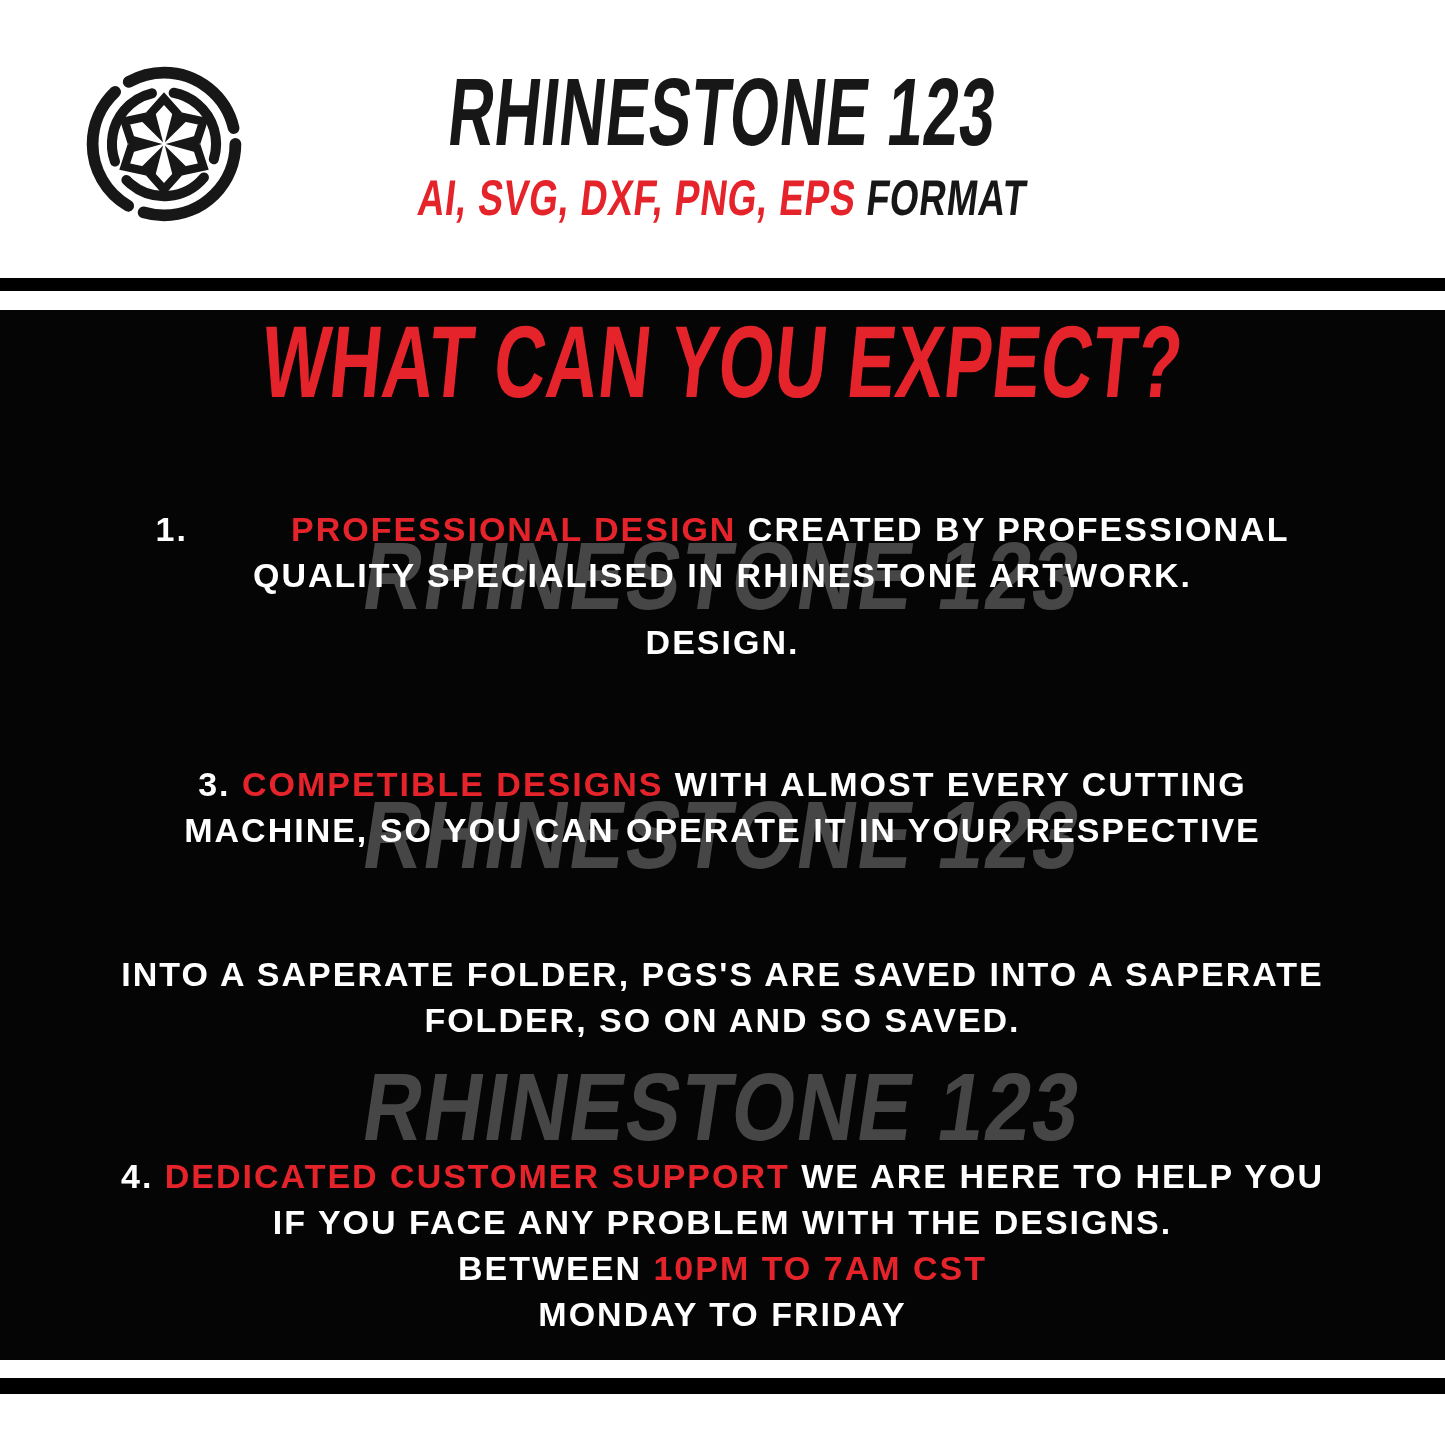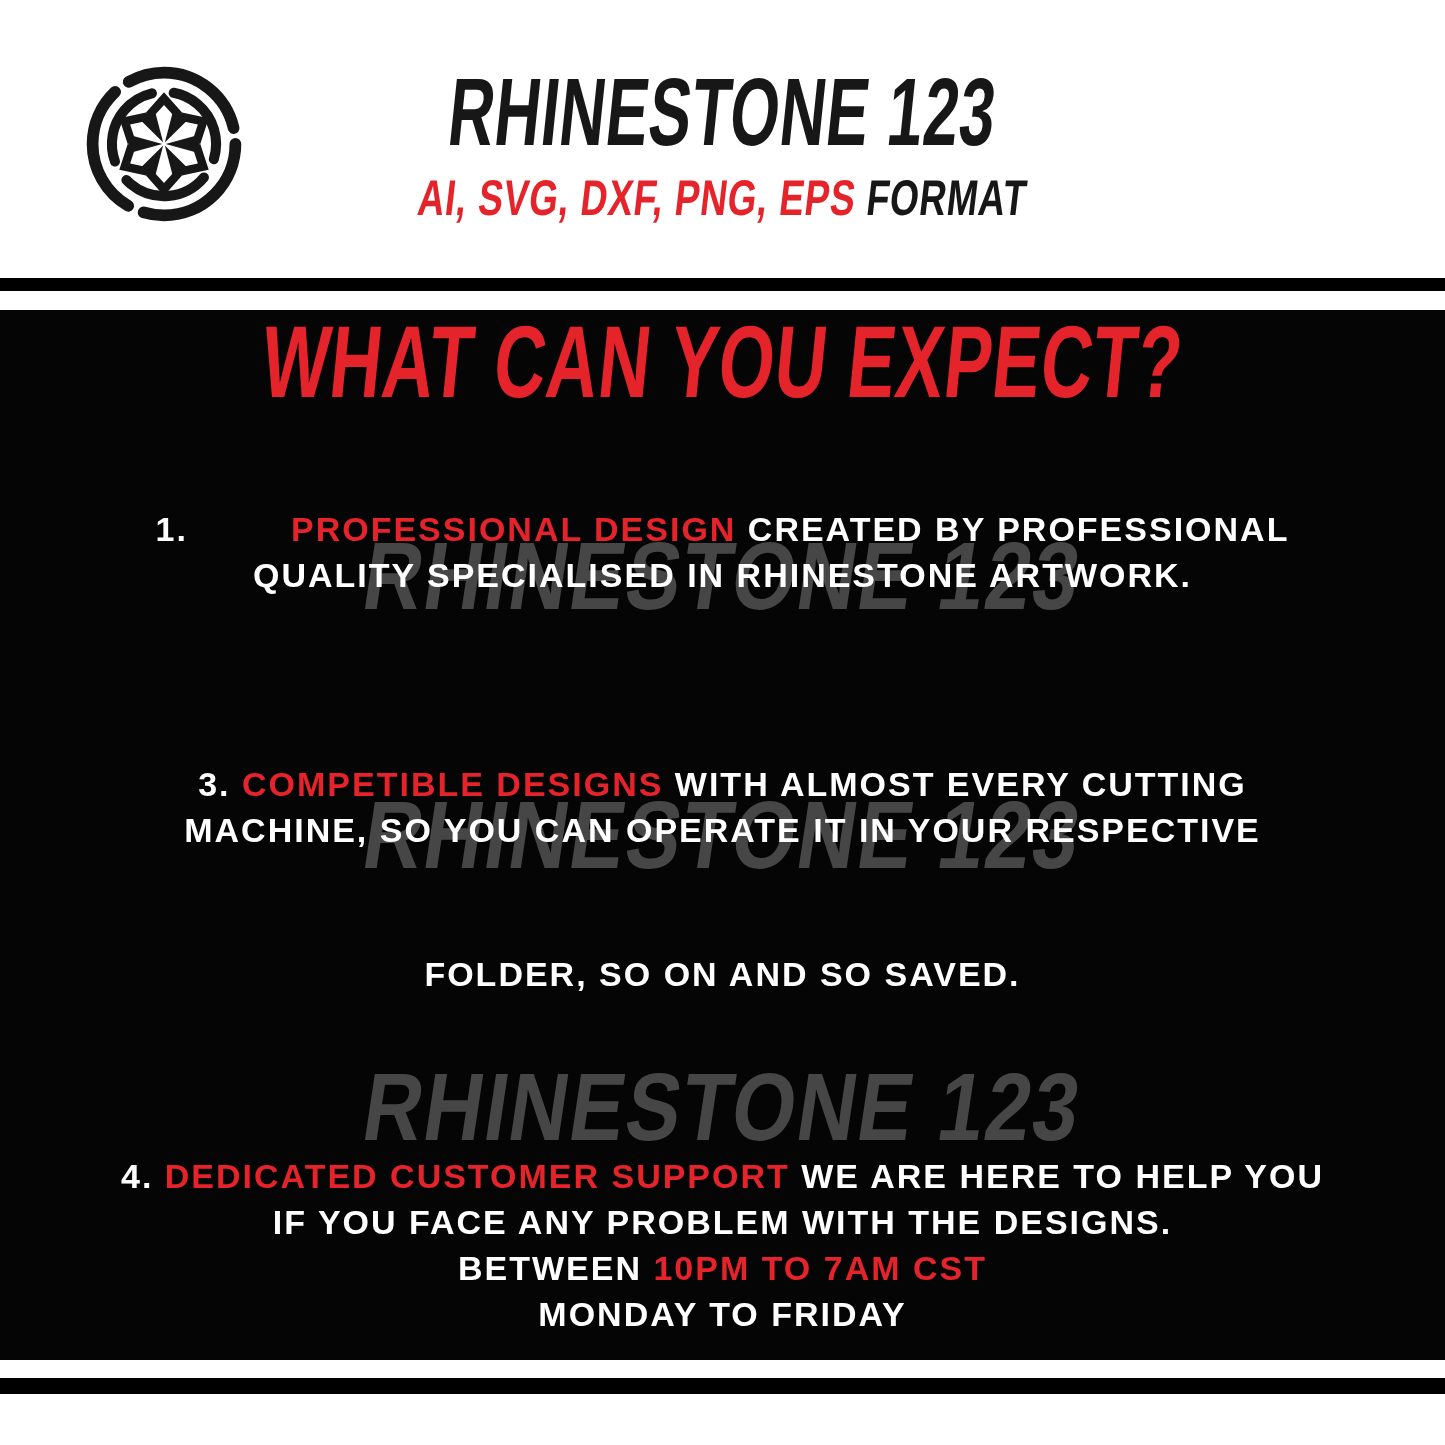--- a/index.html
+++ b/index.html
@@ -120,26 +120,28 @@
     <h2 class="panel-heading">WHAT CAN YOU EXPECT?</h2>
     <div class="watermark wm1">RHINESTONE 123</div>
     <div class="watermark wm2">RHINESTONE 123</div>
     <div class="watermark wm3">RHINESTONE 123</div>
     <div class="list">
         <div class="item" style="top: 196px;">
           <div class="line"><span class="seg-w">1.&nbsp;&nbsp;&nbsp;&nbsp;&nbsp;&nbsp;&nbsp;&nbsp;&nbsp;</span><span class="seg-r">PROFESSIONAL DESIGN</span><span class="seg-w"> CREATED BY PROFESSIONAL</span></div>
           <div class="line"><span class="seg-w">QUALITY SPECIALISED IN RHINESTONE ARTWORK.</span></div>
         </div>
         <div class="item" style="top: 309px;">
+          <div class="line"><span class="seg-w">DESIGN.</span></div>
         </div>
         <div class="item" style="top: 451px;">
           <div class="line"><span class="seg-w">3. </span><span class="seg-r">COMPETIBLE DESIGNS</span><span class="seg-w"> WITH ALMOST EVERY CUTTING</span></div>
           <div class="line"><span class="seg-w">MACHINE, SO YOU CAN OPERATE IT IN YOUR RESPECTIVE</span></div>
         </div>
         <div class="item" style="top: 641px;">
+          <div class="line"><span class="seg-w">INTO A SAPERATE FOLDER, PGS'S ARE SAVED INTO A SAPERATE</span></div>
           <div class="line"><span class="seg-w">FOLDER, SO ON AND SO SAVED.</span></div>
         </div>
         <div class="item" style="top: 831px; margin-top: 12px;">
           <div class="line"><span class="seg-w">4. </span><span class="seg-r">DEDICATED CUSTOMER SUPPORT</span><span class="seg-w"> WE ARE HERE TO HELP YOU</span></div>
           <div class="line"><span class="seg-w">IF YOU FACE ANY PROBLEM WITH THE DESIGNS.</span></div>
           <div class="line"><span class="seg-w">BETWEEN </span><span class="seg-r">10PM TO 7AM CST</span></div>
           <div class="line"><span class="seg-w">MONDAY TO FRIDAY</span></div>
         </div>
       </div>
   </section>

